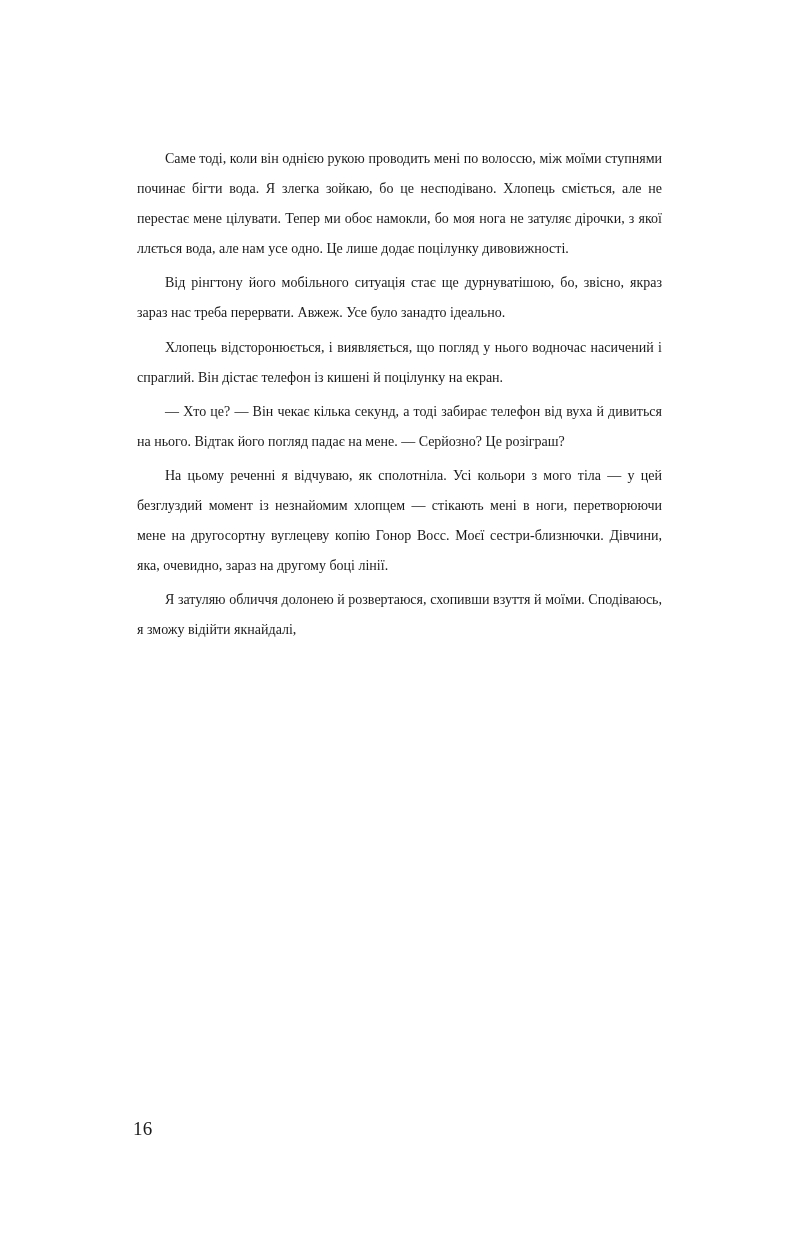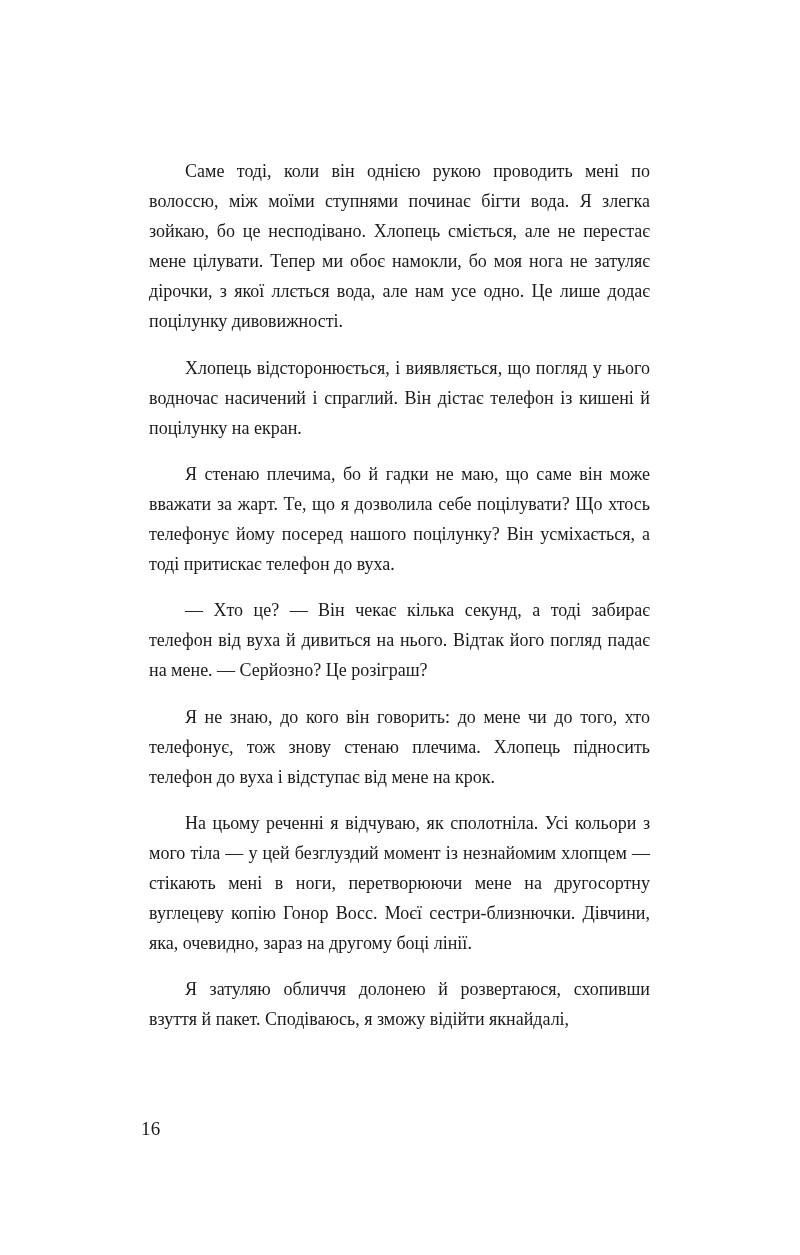--- a/index.html
+++ b/index.html
@@ -27,57 +27,55 @@
   }
 
   .text-block {
     position: absolute;
     left: 133px;
     top: 140px;
     width: 533px;
   }
 
   p.para {
-    margin: 16px;
+    margin: 4px;
     text-align: justify;
     text-justify: inter-word;
     text-indent: 2.0em;
-    font-size: 18px;
+    font-size: 14px;
     line-height: 30.1px;
     letter-spacing: 0.0px;
     word-spacing: 0px;
     hyphens: manual;
     -webkit-hyphens: manual;
   }
 
   p.para:last-child {
     text-align: justify;
   }
 
   .folio {
     position: absolute;
     left: 133px;
     top: 1118px;
     font-size: 19px;
     line-height: 22px;
     color: #1a1a1a;
     letter-spacing: 0.3px;
-    margin-left: 8px;
   }
 </style>
 </head>
 <body>
 
 <div class="page">
 
   <div class="text-block">
     <p class="para">Саме тоді, коли він однією рукою проводить мені по волоссю, між моїми ступнями починає бігти вода. Я злегка зойкаю, бо це несподівано. Хлопець сміється, але не перестає мене цілувати. Тепер ми обоє намокли, бо моя нога не затуляє дірочки, з якої ллється вода, але нам усе одно. Це лише додає поцілунку дивовижності.</p>
+    <p class="para">Від рінгтону його мобільного ситуація стає ще дурнуватішою, бо, звісно, якраз зараз нас треба перервати. Авжеж. Усе було занадто ідеально.</p>
     <p class="para">Хлопець відсторонюється, і виявляється, що погляд у нього водночас насичений і спраглий. Він дістає телефон із кишені й поцілунку на екран.</p>
-    <p class="para">Я стенаю плечима, бо й гадки не маю, що саме він може вважати за жарт. Те, що я дозволила себе поцілувати? Що хтось телефонує йому посеред нашого поцілунку? Він усміхається, а тоді притискає телефон до вуха.</p>
     <p class="para">— Хто це? — Він чекає кілька секунд, а тоді забирає телефон від вуха й дивиться на нього. Відтак його погляд падає на мене. — Серйозно? Це розіграш?</p>
-    <p class="para">Я не знаю, до кого він говорить: до мене чи до того, хто телефонує, тож знову стенаю плечима. Хлопець підносить телефон до вуха і відступає від мене на крок.</p>
     <p class="para">На цьому реченні я відчуваю, як сполотніла. Усі кольори з мого тіла — у цей безглуздий момент із незнайомим хлопцем — стікають мені в ноги, перетворюючи мене на другосортну вуглецеву копію Гонор Восс. Моєї сестри-близнючки. Дівчини, яка, очевидно, зараз на другому боці лінії.</p>
-    <p class="para">Я затуляю обличчя долонею й розвертаюся, схопивши взуття й пакет. Сподіваюсь, я зможу відійти якнайдалі,</p>
+    <p class="para">Я затуляю обличчя долонею й розвертаюся, схопивши взуття й моїми. Сподіваюсь, я зможу відійти якнайдалі,</p>
   </div>
 
   <div class="folio">16</div>
 
 </div>
 
 </body></html>

